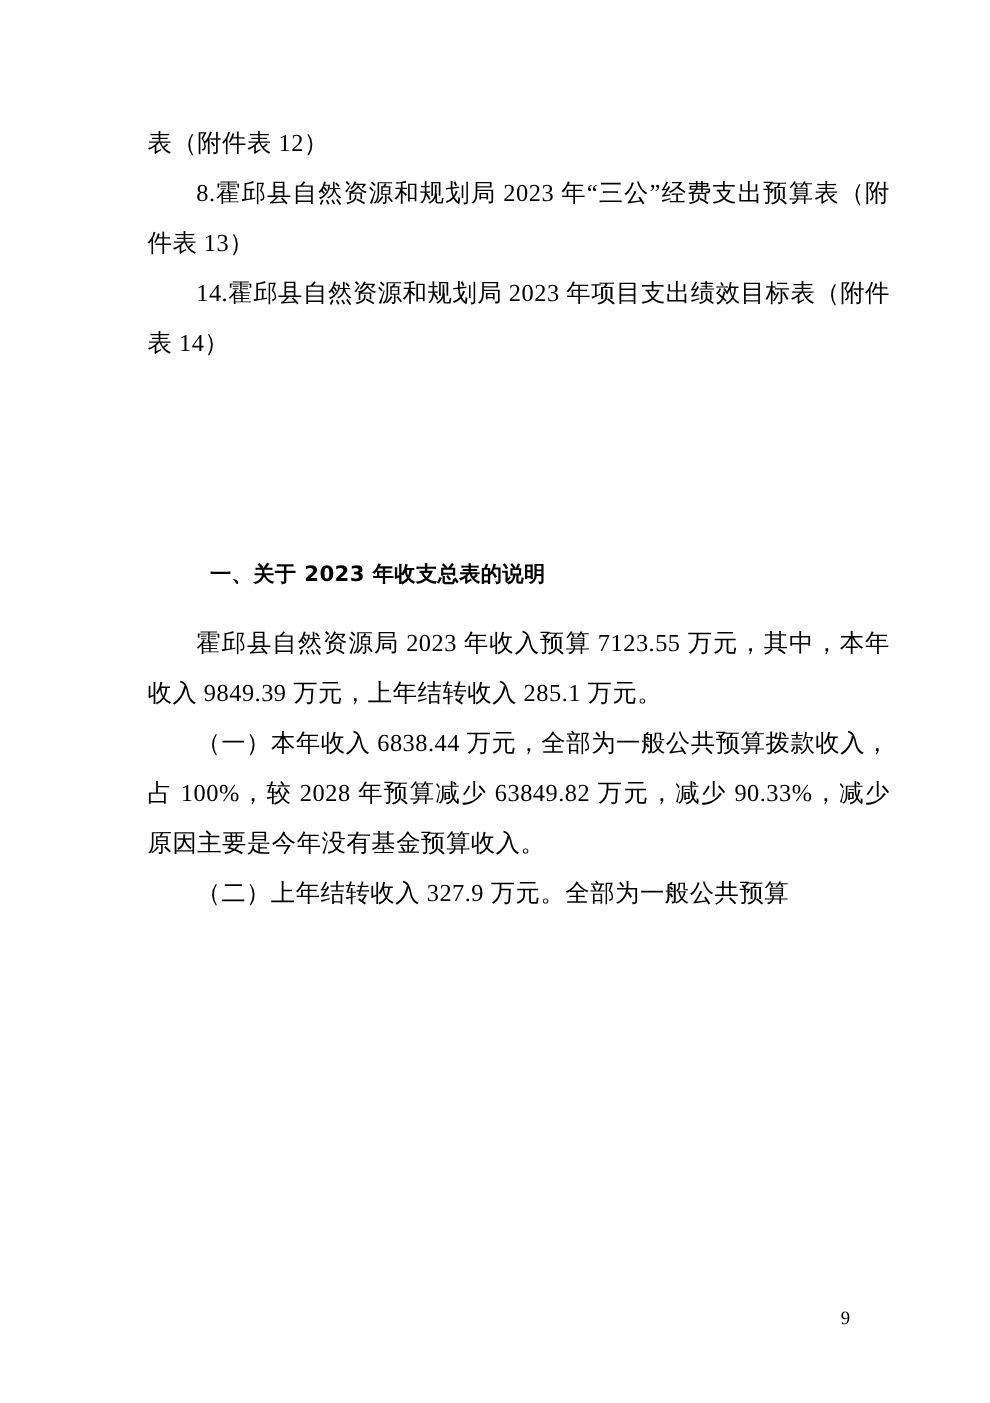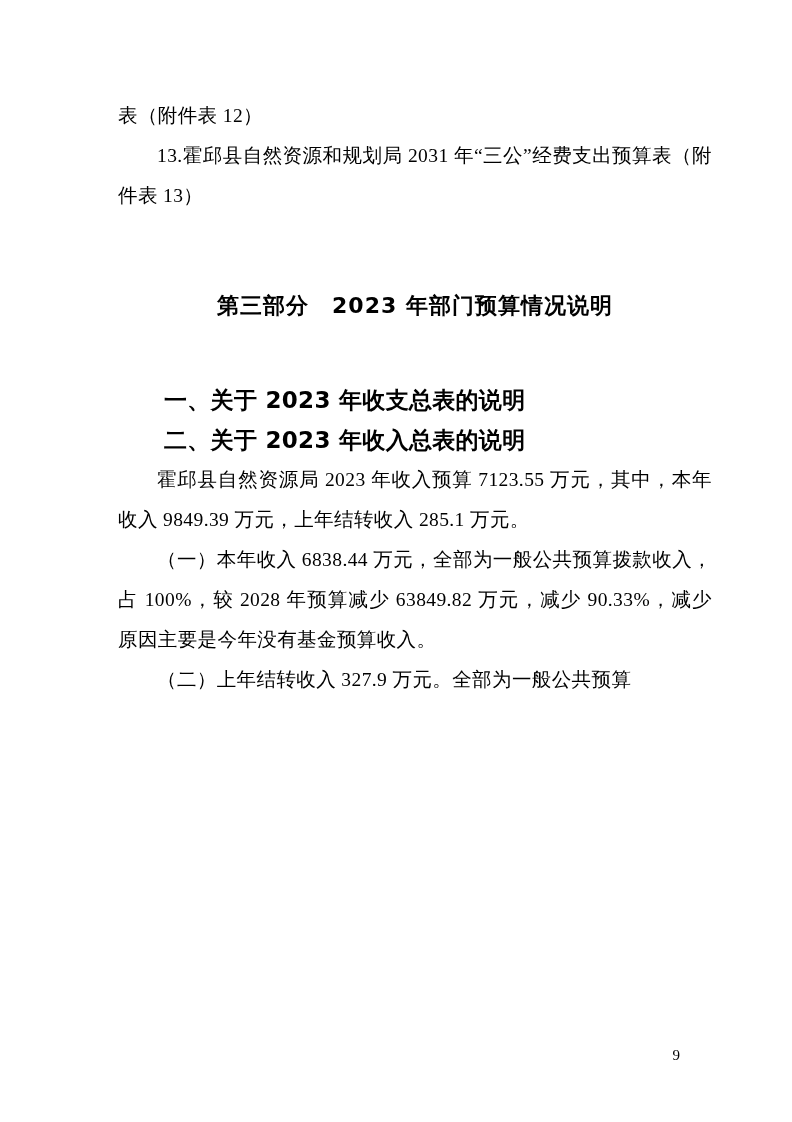--- a/index.html
+++ b/index.html
@@ -50,52 +50,51 @@
   }
   .gap-large {
     height: 72px;
   }
   .gap-title-after {
     height: 56px;
   }
   .heading {
     font-family: "DejaVu Sans", "Liberation Sans", sans-serif;
     font-weight: bold;
-    font-size: 23px;
+    font-size: 17px;
     line-height: 40px;
     text-indent: 2em;
-    margin: 0;
+    margin: 16px;
     letter-spacing: 0.3px;
   }
   .page-number {
     position: absolute;
     right: 112px;
     bottom: 58px;
     font-family: "Liberation Serif", "DejaVu Serif", serif;
     font-size: 15px;
     color: #000;
   }
 </style>
 </head>
 <body>
 
 <div class="page">
   <div class="doc-body">
 
     <p class="para">表（附件表 12）</p>
-    <p class="para indent">13.霍邱县自然资源和规划局 2031 年“三公”经费支出预算表（附件表 13）</p>
+    <p class="para indent">8.霍邱县自然资源和规划局 2023 年“三公”经费支出预算表（附件表 13）</p>
+    <p class="para indent">14.霍邱县自然资源和规划局 2023 年项目支出绩效目标表（附件表 14）</p>
 
     <div class="gap-large"></div>
 
-    <p class="section-title">第三部分　2023 年部门预算情况说明</p>
 
     <div class="gap-title-after"></div>
 
     <p class="heading">一、关于 2023 年收支总表的说明</p>
 
-    <p class="heading">二、关于 2023 年收入总表的说明</p>
     <p class="para indent">霍邱县自然资源局 2023 年收入预算 7123.55 万元，其中，本年收入 9849.39 万元，上年结转收入 285.1 万元。</p>
     <p class="para indent">（一）本年收入 6838.44 万元，全部为一般公共预算拨款收入，占 100%，较 2028 年预算减少 63849.82 万元，减少 90.33%，减少原因主要是今年没有基金预算收入。</p>
     <p class="para indent">（二）上年结转收入 327.9 万元。全部为一般公共预算</p>
 
   </div>
   <div class="page-number">9</div>
 </div>
 
 </body></html>

